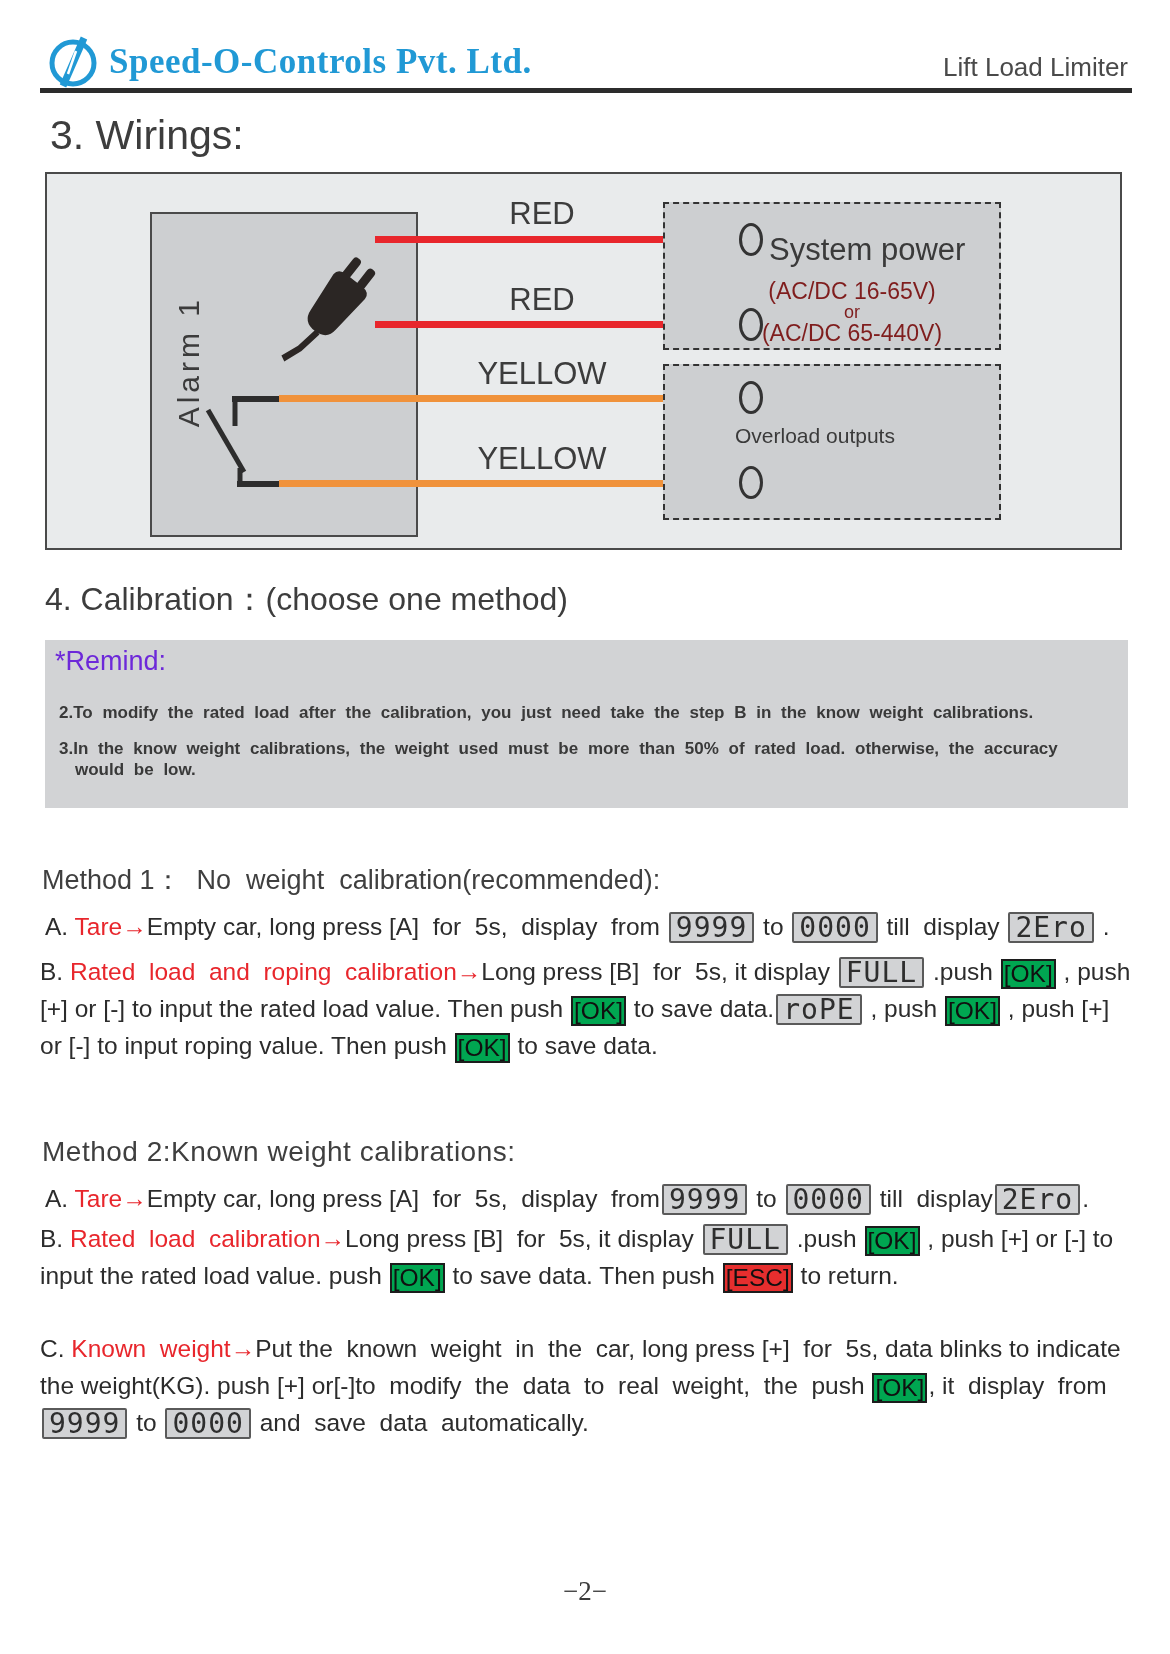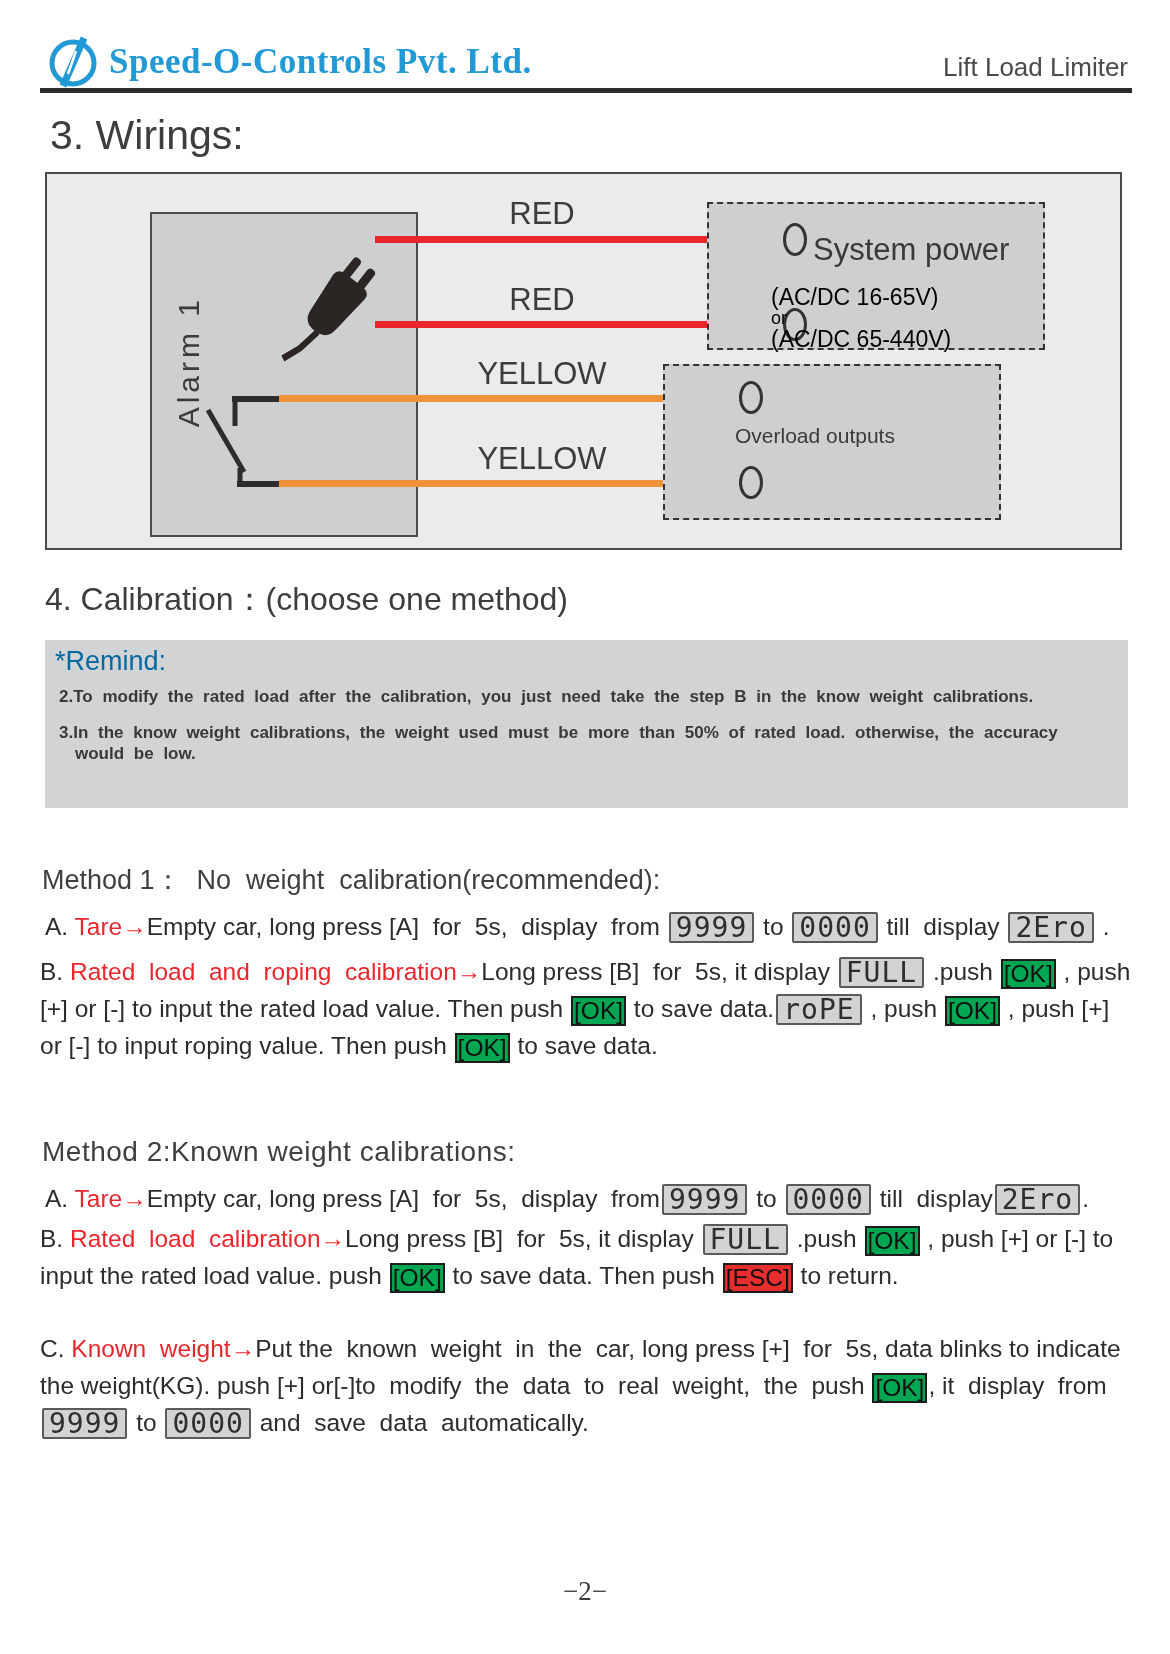--- a/index.html
+++ b/index.html
@@ -22,31 +22,31 @@
   .h-method2 { position:absolute; left:42px; top:1136px; font-size:28px; color:#3f3f3f; letter-spacing:0.5px; }
   
   .diagram { position:absolute; left:45px; top:172px; width:1077px; height:378px; background:#e9ebec; border:2px solid #4a4a4a; }
   .device-box { position:absolute; left:103px; top:38px; width:268px; height:325px; background:#cdcfd1; border:2px solid #4a4a4a; }
   .alarm-label { position:absolute; left:20px; top:82px; writing-mode:vertical-rl; transform:rotate(180deg); font-size:30px; color:#3b3b3b; letter-spacing:4px; }
   .plug-svg { position:absolute; left:108px; top:22px; width:130px; height:160px; }
   .switch-svg { position:absolute; left:0; top:0; width:268px; height:325px; }
   .wire { position:absolute; height:7px; }
   .wire-label { position:absolute; font-size:31px; color:#3c3c3c; text-align:center; }
   .dashed-box { position:absolute; left:616px; width:338px; background:#cdcfd1; border:2px dashed #333; }
-  .sys-box { top:28px; height:148px;margin-left:44px; }
+  .sys-box { top:28px; height:148px; }
   .ovl-box { top:190px; height:156px; }
   .terminal { position:absolute; width:24px; height:33px; border:3px solid #333; border-radius:50%; }
   .sys-title { position:absolute; left:104px; top:28px; font-size:31px; color:#3a3a3a; }
-  .sys-sub { position:absolute; left:62px; top:80px; width:250px; color:#000000; }
+  .sys-sub { position:absolute; left:62px; top:74px; width:250px; text-align:center; color:#7f1d1d; }
   .sys-volt { font-size:23px; line-height:26px; }
   .sys-or { font-size:18px; line-height:16px; }
   .ovl-title { position:absolute; left:70px; top:58px; font-size:21px; color:#3a3a3a; }
   
   .remind-box { position:absolute; left:45px; top:640px; width:1083px; height:168px; background:#d2d3d5; padding:6px 14px 0 10px; }
-  .remind-title { font-size:27px; color:#0369a1; margin-bottom:9px; }
+  .remind-title { font-size:27px; color:#6d28d9; margin-bottom:25px; }
   .remind-item { font-size:17px; font-weight:bold; color:#393939; line-height:21px; word-spacing:5px; margin-bottom:15px; padding-left:20px; text-indent:-16px; }
   
   .para { position:absolute; font-size:24.5px; line-height:37px; color:#2c2c2c; white-space:pre-wrap; }
   .seg-red { color:#e8262c; }
   .seg-disp { font-family:"DejaVu Sans Mono", monospace; font-size:28px; background:#d2d3d5; border:2px solid #5a5a5a; border-radius:2px; padding:0 5px; margin:0 2px; display:inline-block; line-height:27px; letter-spacing:1px; color:#2e2e2e; vertical-align:-2px; white-space:nowrap; }
   .seg-ok { background:#00a651; border:2px solid #1c1c1c; display:inline-block; line-height:26px; padding:0 1px; margin:0 1px; color:#101010; vertical-align:-2px; white-space:nowrap;text-align:right; }
   .seg-esc { background:#e62e2e; border:2px solid #1c1c1c; display:inline-block; line-height:26px; padding:0 1px; margin:0 1px; color:#101010; vertical-align:-2px; white-space:nowrap; }
   
   .page-number { position:absolute; left:0; top:1576px; width:100%; text-align:center; font-family:"Liberation Serif", serif; font-size:27px; color:#3a3a3a; }
 </style>

